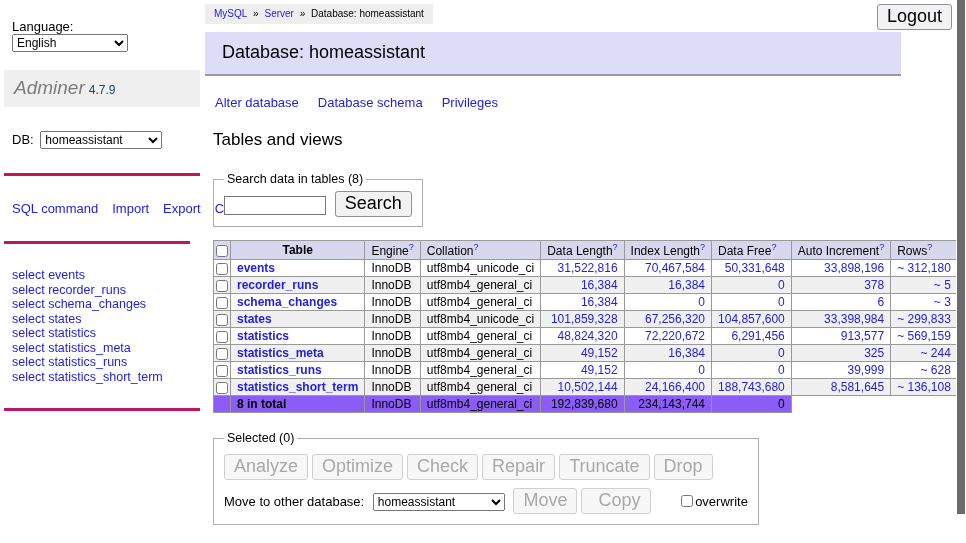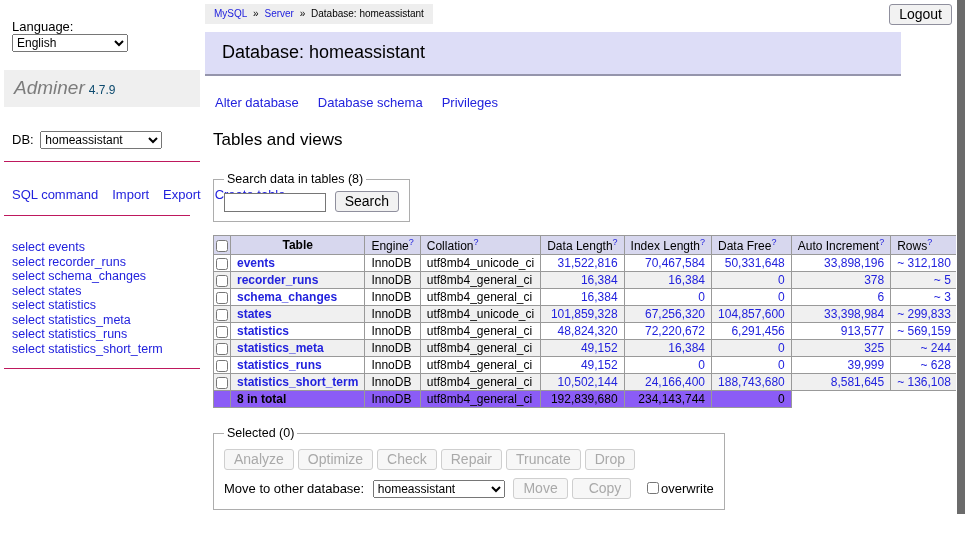--- a/index.html
+++ b/index.html
@@ -6,32 +6,32 @@
   html, body { margin: 0; padding: 0; background: #fff; width: 966px; height: 543px; overflow: hidden; }
   body { font-family: "Liberation Sans", "DejaVu Sans", sans-serif; font-size: 13px; color: #000; position: relative; }
   a { color: #2222dd; text-decoration: none; cursor: pointer; }
 
   
   #sidebar { position: absolute; left: 4px; top: 0; width: 196px; }
   #lang { padding: 6px 8px 5px; }
   #lang select { width: 116px; font-size: 12px; }
   h1.logo { margin: 7px 0 0; padding: 7px 10px 8px; background: #efefef; font-weight: normal; font-style: italic; font-size: 19px; color: #7c7c7c; }
   h1.logo .ver { font-style: normal; font-size: 12px; color: #0c4a6e; margin-left: 4px; }
-  .side-block { padding: 11px 8px 12px; border-bottom: 1px solid #be185d; }
+  .side-block { padding: 11px 8px 24px; border-bottom: 3px solid #be185d; }
   #db-row select { width: 122px; font-size: 12px; margin-left: 3px; }
   #side-actions { width: 186px; line-height: 17px; }
   #side-actions a { margin-right: 14px; white-space: nowrap; }
   #table-links a { display: block; line-height: 14.5px; font-size: 12.5px; }
 
   
   #main { position: absolute; left: 205px; top: 0; width: 696px; }
   #breadcrumb { display: inline-block; margin: 4px 0 0; padding: 4px 9px 5px; background: #eee; font-size: 10px; }
   #breadcrumb .sep { color: #000; margin: 0 3px; }
   #logout-btn { position: absolute; right: 14px; top: 4px; }
-  button, .btn { font-family: "Liberation Sans", sans-serif; font-size: 14px; padding: 1px 9px 2px; background: #f2f2f2; border: 1px solid #8f8f9d; border-radius: 3px; color: #000; }
+  button, .btn { font-family: "Liberation Sans", sans-serif; font-size: 18px; padding: 1px 9px 2px; background: #f2f2f2; border: 1px solid #8f8f9d; border-radius: 3px; color: #000; }
   button:disabled { color: #a9a9a9; border-color: #cfcfcf; background: #f7f7f7; }
   h2.page-title { margin: 8px 0 0; padding: 10px 17px 11px; background: #ddddf7; border-bottom: 2px solid #9595ac; font-weight: normal; font-size: 18px; }
   .links { margin: 19px 10px 15px; }
   .links a { margin-right: 19px; }
   h3 { font-weight: normal; font-size: 17px; margin: 20px 0 20px 8px; }
   fieldset { display: inline-block; border: 1px solid #adadad; margin: 2px 0 0 8px; padding: 5px 10px 9px; }
   fieldset legend { font-size: 12.5px; padding: 0 3px; }
   #search-input { width: 102px; height: 19px; border: 1px solid #767676; font-size: 12px; padding: 1px 3px; margin-right: 5px; }
 
   
@@ -233,21 +233,21 @@
   </table>
 
   <fieldset id="selected-fs">
     <legend>Selected (0)</legend>
     <div class="btn-row" id="selected-buttons"><button disabled="">Analyze</button><button disabled="">Optimize</button><button disabled="">Check</button><button disabled="">Repair</button><button disabled="">Truncate</button><button disabled="">Drop</button></div>
     <div id="move-row">
       <span>Move to other database:</span>
       <select id="move-db">
         <option>homeassistant</option>
       </select>
-      <span id="move-buttons"><button disabled="" style="margin-right: 4px;">Move</button><button disabled="" style="margin-right: 4px; padding-left: 16px;">Copy</button></span>
+      <span id="move-buttons"><button disabled="" style="margin-right: 4px;">Move</button><button disabled="" style="margin-right: 19px; padding-left: 16px;">Copy</button></span>
       <label><input type="checkbox" style=""><span>overwrite</span></label>
     </div>
   </fieldset>
 
 
   
   
 
   
 </div>

